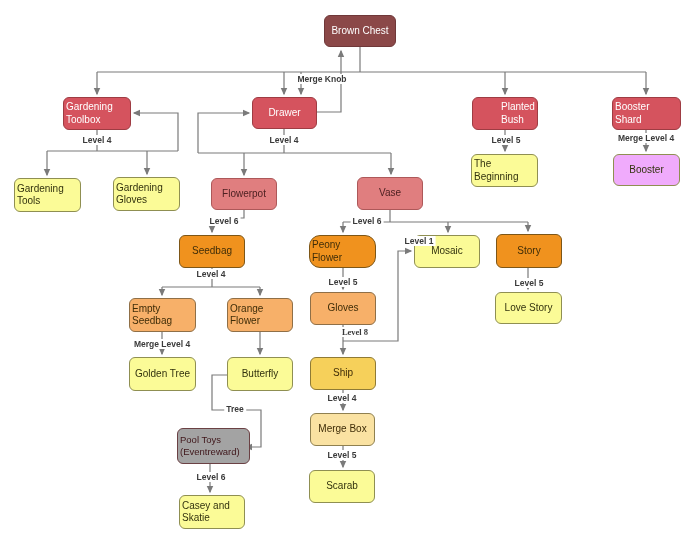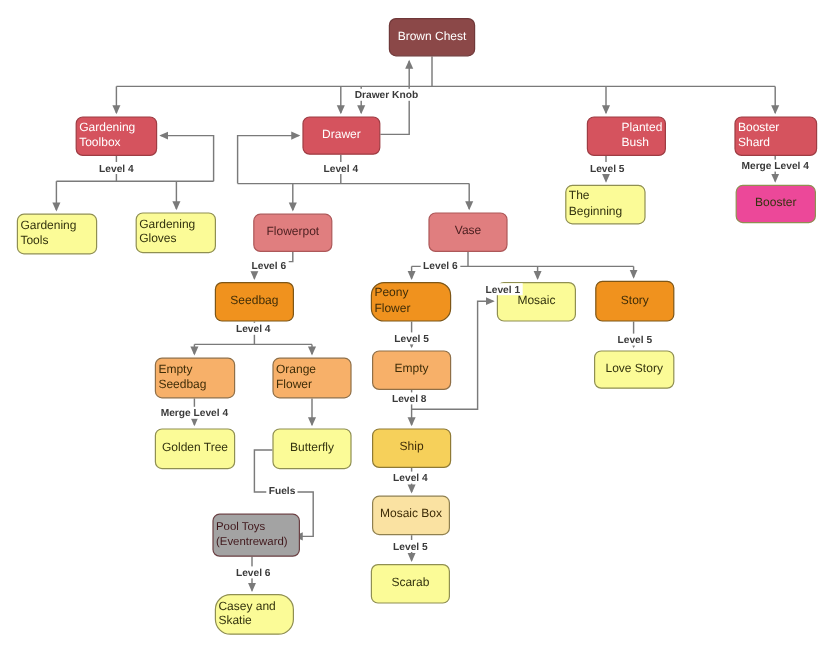--- a/index.html
+++ b/index.html
@@ -68,53 +68,53 @@
     <polyline points="528,222 528,231" marker-end="url(#arrow)"></polyline>
     <polyline points="528,268 528,289" marker-end="url(#arrow)"></polyline>
     <polyline points="505,130 505,151" marker-end="url(#arrow)"></polyline>
     <polyline points="646,130 646,151" marker-end="url(#arrow)"></polyline>
     <polyline points="227,375 212,375 212,410 261,410 261,447 246,447" marker-end="url(#arrow)"></polyline>
     <polyline points="210,464 210,492" marker-end="url(#arrow)"></polyline>
   </svg>
 <div class="node" style="left: 324px; top: 15px; width: 72px; height: 32px; background: rgb(139, 72, 72); border-color: rgb(111, 56, 57); color: rgb(255, 255, 255);">Brown Chest</div>
     <div class="node" style="left: 63px; top: 97px; width: 68px; height: 33px; background: rgb(213, 83, 94); border-color: rgb(158, 60, 67); color: rgb(255, 255, 255);">Gardening Toolbox</div>
     <div class="node" style="left: 252px; top: 97px; width: 65px; height: 32px; background: rgb(213, 83, 94); border-color: rgb(158, 60, 67); color: rgb(255, 255, 255);">Drawer</div>
-    <div class="node" style="left: 489px; top: 97px; width: 66px; height: 33px; background: rgb(213, 83, 94); border-color: rgb(158, 60, 67); color: rgb(255, 255, 255); padding-left: 28px;">Planted Bush</div>
+    <div class="node" style="left: 472px; top: 97px; width: 66px; height: 33px; background: rgb(213, 83, 94); border-color: rgb(158, 60, 67); color: rgb(255, 255, 255); padding-left: 28px;">Planted Bush</div>
     <div class="node" style="left: 612px; top: 97px; width: 69px; height: 33px; background: rgb(213, 83, 94); border-color: rgb(158, 60, 67); color: rgb(255, 255, 255);">Booster Shard</div>
     <div class="node" style="left: 14px; top: 178px; width: 67px; height: 34px; background: rgb(251, 251, 151); border-color: rgb(143, 143, 82); color: rgb(51, 51, 15);">Gardening Tools</div>
     <div class="node" style="left: 113px; top: 177px; width: 67px; height: 34px; background: rgb(251, 251, 151); border-color: rgb(143, 143, 82); color: rgb(51, 51, 15);">Gardening Gloves</div>
     <div class="node" style="left: 211px; top: 178px; width: 66px; height: 32px; background: rgb(224, 126, 127); border-color: rgb(173, 88, 89); color: rgb(78, 33, 34);">Flowerpot</div>
     <div class="node" style="left: 357px; top: 177px; width: 66px; height: 33px; background: rgb(224, 126, 127); border-color: rgb(173, 88, 89); color: rgb(78, 33, 34);">Vase</div>
     <div class="node" style="left: 471px; top: 154px; width: 67px; height: 33px; background: rgb(251, 251, 151); border-color: rgb(143, 143, 82); color: rgb(51, 51, 15);">The Beginning</div>
-    <div class="node" style="left: 613px; top: 154px; width: 67px; height: 32px; background: #ec4899; border-color: rgb(143, 143, 82); color: rgb(51, 51, 15);">Booster</div>
+    <div class="node" style="left: 613px; top: 154px; width: 67px; height: 32px; background: #f0abfc; border-color: rgb(143, 143, 82); color: rgb(51, 51, 15);">Booster</div>
     <div class="node" style="left: 179px; top: 235px; width: 66px; height: 33px; background: rgb(240, 146, 30); border-color: rgb(125, 86, 23); color: rgb(63, 45, 8);">Seedbag</div>
     <div class="node" style="left: 309px; top: 235px; width: 67px; height: 33px; background: rgb(240, 146, 30); border-color: rgb(125, 86, 23); color: rgb(63, 45, 8); border-radius: 11px;">Peony Flower</div>
     <div class="node" style="left: 414px; top: 235px; width: 66px; height: 33px; background: rgb(251, 251, 151); border-color: rgb(143, 143, 82); color: rgb(51, 51, 15);">Mosaic</div>
     <div class="node" style="left: 496px; top: 234px; width: 66px; height: 34px; background: rgb(240, 146, 30); border-color: rgb(125, 86, 23); color: rgb(63, 45, 8);">Story</div>
     <div class="node" style="left: 129px; top: 298px; width: 67px; height: 34px; background: rgb(247, 176, 105); border-color: rgb(143, 111, 71); color: rgb(63, 45, 8);">Empty Seedbag</div>
     <div class="node" style="left: 227px; top: 298px; width: 66px; height: 34px; background: rgb(247, 176, 105); border-color: rgb(143, 111, 71); color: rgb(63, 45, 8);">Orange Flower</div>
-    <div class="node" style="left: 310px; top: 292px; width: 66px; height: 33px; background: rgb(247, 176, 105); border-color: rgb(143, 111, 71); color: rgb(63, 45, 8);">Empty</div>
+    <div class="node" style="left: 310px; top: 292px; width: 66px; height: 33px; background: rgb(247, 176, 105); border-color: rgb(143, 111, 71); color: rgb(63, 45, 8);">Gloves</div>
     <div class="node" style="left: 495px; top: 292px; width: 67px; height: 32px; background: rgb(251, 251, 151); border-color: rgb(143, 143, 82); color: rgb(51, 51, 15);">Love Story</div>
     <div class="node" style="left: 129px; top: 357px; width: 67px; height: 34px; background: rgb(251, 251, 151); border-color: rgb(143, 143, 82); color: rgb(51, 51, 15);">Golden Tree</div>
     <div class="node" style="left: 227px; top: 357px; width: 66px; height: 34px; background: rgb(251, 251, 151); border-color: rgb(143, 143, 82); color: rgb(51, 51, 15);">Butterfly</div>
     <div class="node" style="left: 310px; top: 357px; width: 66px; height: 33px; background: rgb(246, 208, 90); border-color: rgb(143, 122, 53); color: rgb(63, 45, 8);">Ship</div>
-    <div class="node" style="left: 310px; top: 413px; width: 65px; height: 33px; background: rgb(250, 226, 162); border-color: rgb(143, 128, 80); color: rgb(63, 45, 8);">Mosaic Box</div>
+    <div class="node" style="left: 310px; top: 413px; width: 65px; height: 33px; background: rgb(250, 226, 162); border-color: rgb(143, 128, 80); color: rgb(63, 45, 8);">Merge Box</div>
     <div class="node" style="left: 177px; top: 428px; width: 73px; height: 36px; background: #a3a3a3; border-color: rgb(107, 65, 68); color: rgb(63, 22, 26); font-size: 9.5px;">Pool Toys (Eventreward)</div>
     <div class="node" style="left: 309px; top: 470px; width: 66px; height: 33px; background: rgb(251, 251, 151); border-color: rgb(143, 143, 82); color: rgb(51, 51, 15);">Scarab</div>
-    <div class="node" style="left: 179px; top: 495px; width: 66px; height: 34px; background: rgb(251, 251, 151); border-color: rgb(143, 143, 82); color: rgb(51, 51, 15); border-radius: 13px;">Casey and Skatie</div>
-    <div class="edge-label" style="left: 322px; top: 79px;">Drawer Knob</div>
+    <div class="node" style="left: 179px; top: 495px; width: 66px; height: 34px; background: rgb(251, 251, 151); border-color: rgb(143, 143, 82); color: rgb(51, 51, 15);">Casey and Skatie</div>
+    <div class="edge-label" style="left: 322px; top: 79px;">Merge Knob</div>
     <div class="edge-label" style="left: 97px; top: 140px;">Level 4</div>
     <div class="edge-label" style="left: 284px; top: 140px;">Level 4</div>
     <div class="edge-label" style="left: 506px; top: 140px;">Level 5</div>
     <div class="edge-label" style="left: 646px; top: 138px;">Merge Level 4</div>
     <div class="edge-label" style="left: 224px; top: 221px;">Level 6</div>
     <div class="edge-label" style="left: 367px; top: 221px;">Level 6</div>
     <div class="edge-label" style="left: 419px; top: 221px; margin-top: 20px;">Level 1</div>
     <div class="edge-label" style="left: 211px; top: 274px;">Level 4</div>
     <div class="edge-label" style="left: 162px; top: 344px;">Merge Level 4</div>
     <div class="edge-label" style="left: 343px; top: 282px;">Level 5</div>
-    <div class="edge-label" style="left: 341px; top: 332px;">Level 8</div>
+    <div class="edge-label" style="left: 355px; top: 332px; font-family: Liberation Serif, serif;">Level 8</div>
     <div class="edge-label" style="left: 342px; top: 398px;">Level 4</div>
     <div class="edge-label" style="left: 342px; top: 455px;">Level 5</div>
     <div class="edge-label" style="left: 529px; top: 283px;">Level 5</div>
     <div class="edge-label" style="left: 211px; top: 477px;">Level 6</div>
-    <div class="edge-label" style="left: 235px; top: 409px;">Fuels</div>
+    <div class="edge-label" style="left: 235px; top: 409px;">Tree</div>
   </div>
 
 </body></html>

